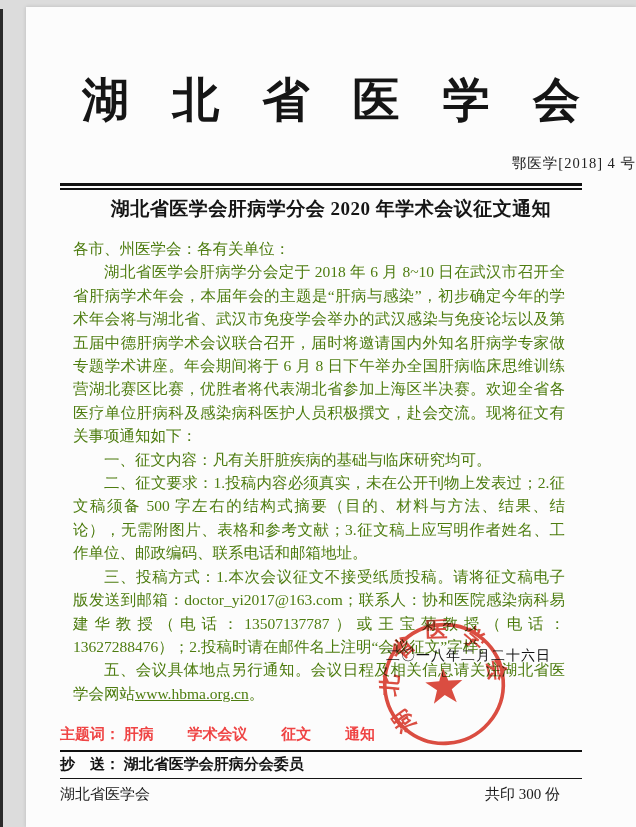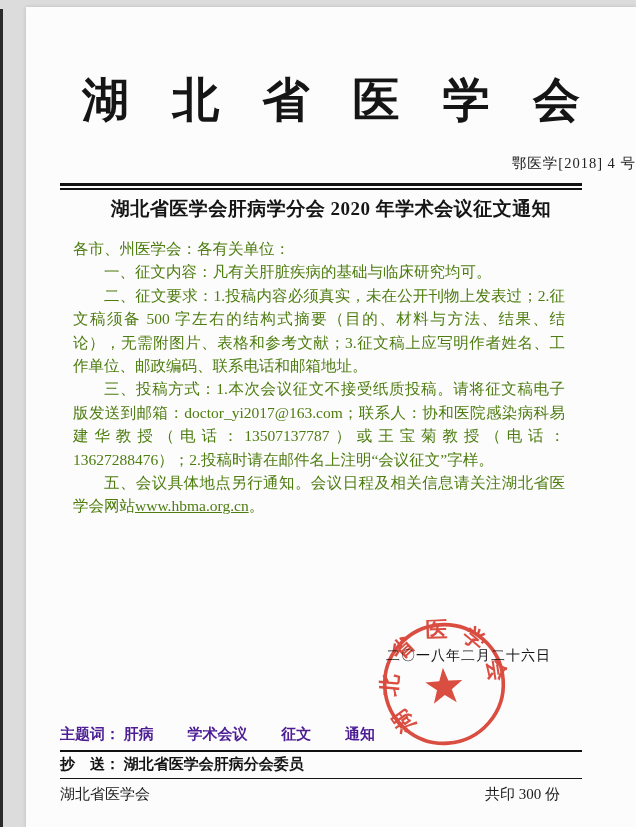--- a/index.html
+++ b/index.html
@@ -54,21 +54,21 @@
     font-size:14px;letter-spacing:1px;color:#111;
     z-index:1;white-space:nowrap;
   }
   .seal{
     position:absolute;top:612px;left:353px;width:130px;height:130px;
     z-index:2;opacity:.88;mix-blend-mode:multiply;
     transform:rotate(-4deg);
   }
   .footer-subject{
     position:absolute;top:718px;left:34px;width:522px;
-    font-size:15px;font-weight:bold;color:#4c1d95;
+    font-size:15px;font-weight:bold;color:#ef4444;
     padding-bottom:6px;border-bottom:2.5px solid #101010;
   }
   .footer-subject .term{margin-right:30px;}
   .footer-cc{
     position:absolute;top:748px;left:34px;width:522px;
     font-size:15px;font-weight:bold;color:#141414;
     padding-bottom:4px;border-bottom:1.5px solid #151515;
   }
   .footer-bottom{
     position:absolute;top:778px;left:34px;width:500px;
@@ -87,20 +87,21 @@
     <h1 class="org-title">湖北省医学会</h1>
 
     <div class="doc-no">鄂医学[2018] 4 号</div>
 
     <div class="header-rule"></div>
 
     <h2 class="doc-heading">湖北省医学会肝病学分会 2020 年学术会议征文通知</h2>
 
     <div class="body-text">
       <p>各市、州医学会：各有关单位：</p>
+      <p class="indent">湖北省医学会肝病学分会定于 2018 年 6 月 8~10 日在武汉市召开全省肝病学术年会，本届年会的主题是“肝病与感染”，初步确定今年的学术年会将与湖北省、武汉市免疫学会举办的武汉感染与免疫论坛以及第五届中德肝病学术会议联合召开，届时将邀请国内外知名肝病学专家做专题学术讲座。年会期间将于 6 月 8 日下午举办全国肝病临床思维训练营湖北赛区比赛，优胜者将代表湖北省参加上海区半决赛。欢迎全省各医疗单位肝病科及感染病科医护人员积极撰文，赴会交流。现将征文有关事项通知如下：</p>
       <p class="indent">一、征文内容：凡有关肝脏疾病的基础与临床研究均可。</p>
       <p class="indent">二、征文要求：1.投稿内容必须真实，未在公开刊物上发表过；2.征文稿须备 500 字左右的结构式摘要（目的、材料与方法、结果、结论），无需附图片、表格和参考文献；3.征文稿上应写明作者姓名、工作单位、邮政编码、联系电话和邮箱地址。</p>
       <p class="indent">三、投稿方式：1.本次会议征文不接受纸质投稿。请将征文稿电子版发送到邮箱：doctor_yi2017@163.com；联系人：协和医院感染病科易建华教授（电话：13507137787）或王宝菊教授（电话：13627288476）；2.投稿时请在邮件名上注明“会议征文”字样。</p>
       <p class="indent"><span>五、会议具体地点另行通知。会议日程及相关信息请关注湖北省医学会网站</span><span class="weblink">www.hbma.org.cn</span><span>。</span></p>
     </div>
 
     <div class="issue-date">二〇一八年二月二十六日</div>
 
     <svg class="seal" viewBox="0 0 160 160" xmlns="http://www.w3.org/2000/svg" xmlns:xlink="http://www.w3.org/1999/xlink">
       <circle cx="80" cy="80" r="73" fill="none" stroke="#d93528" stroke-width="4.5"></circle>

